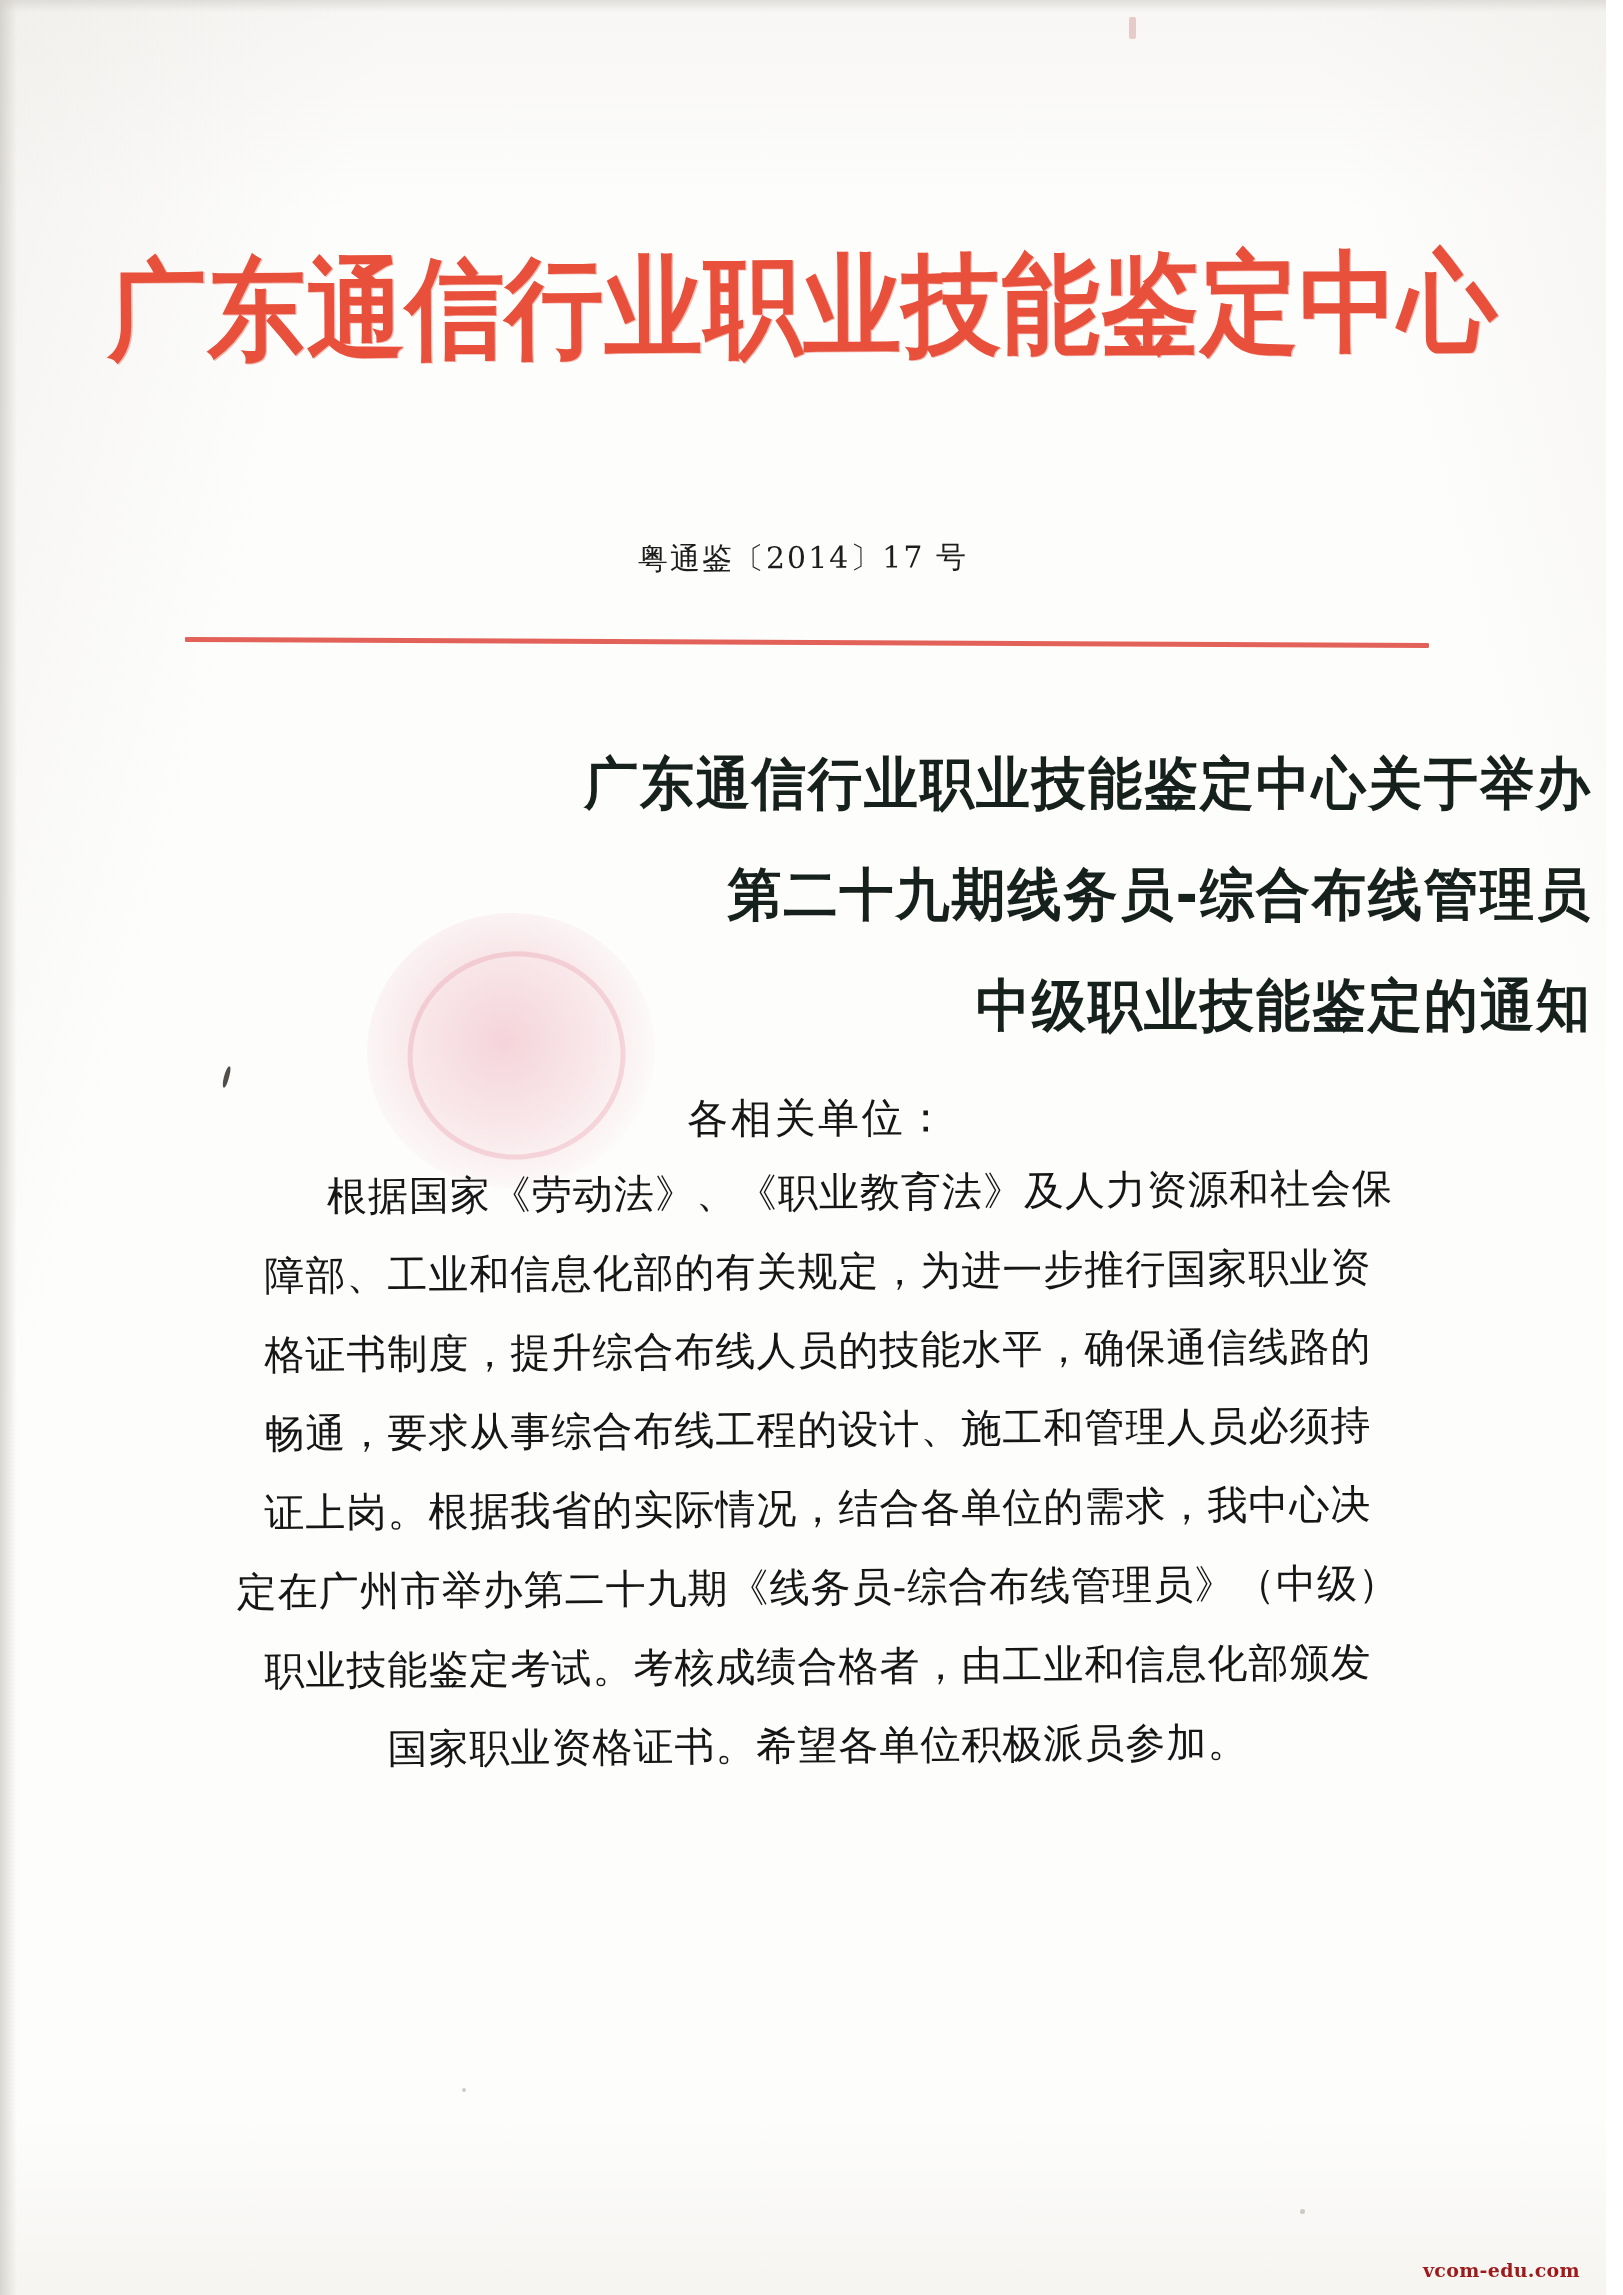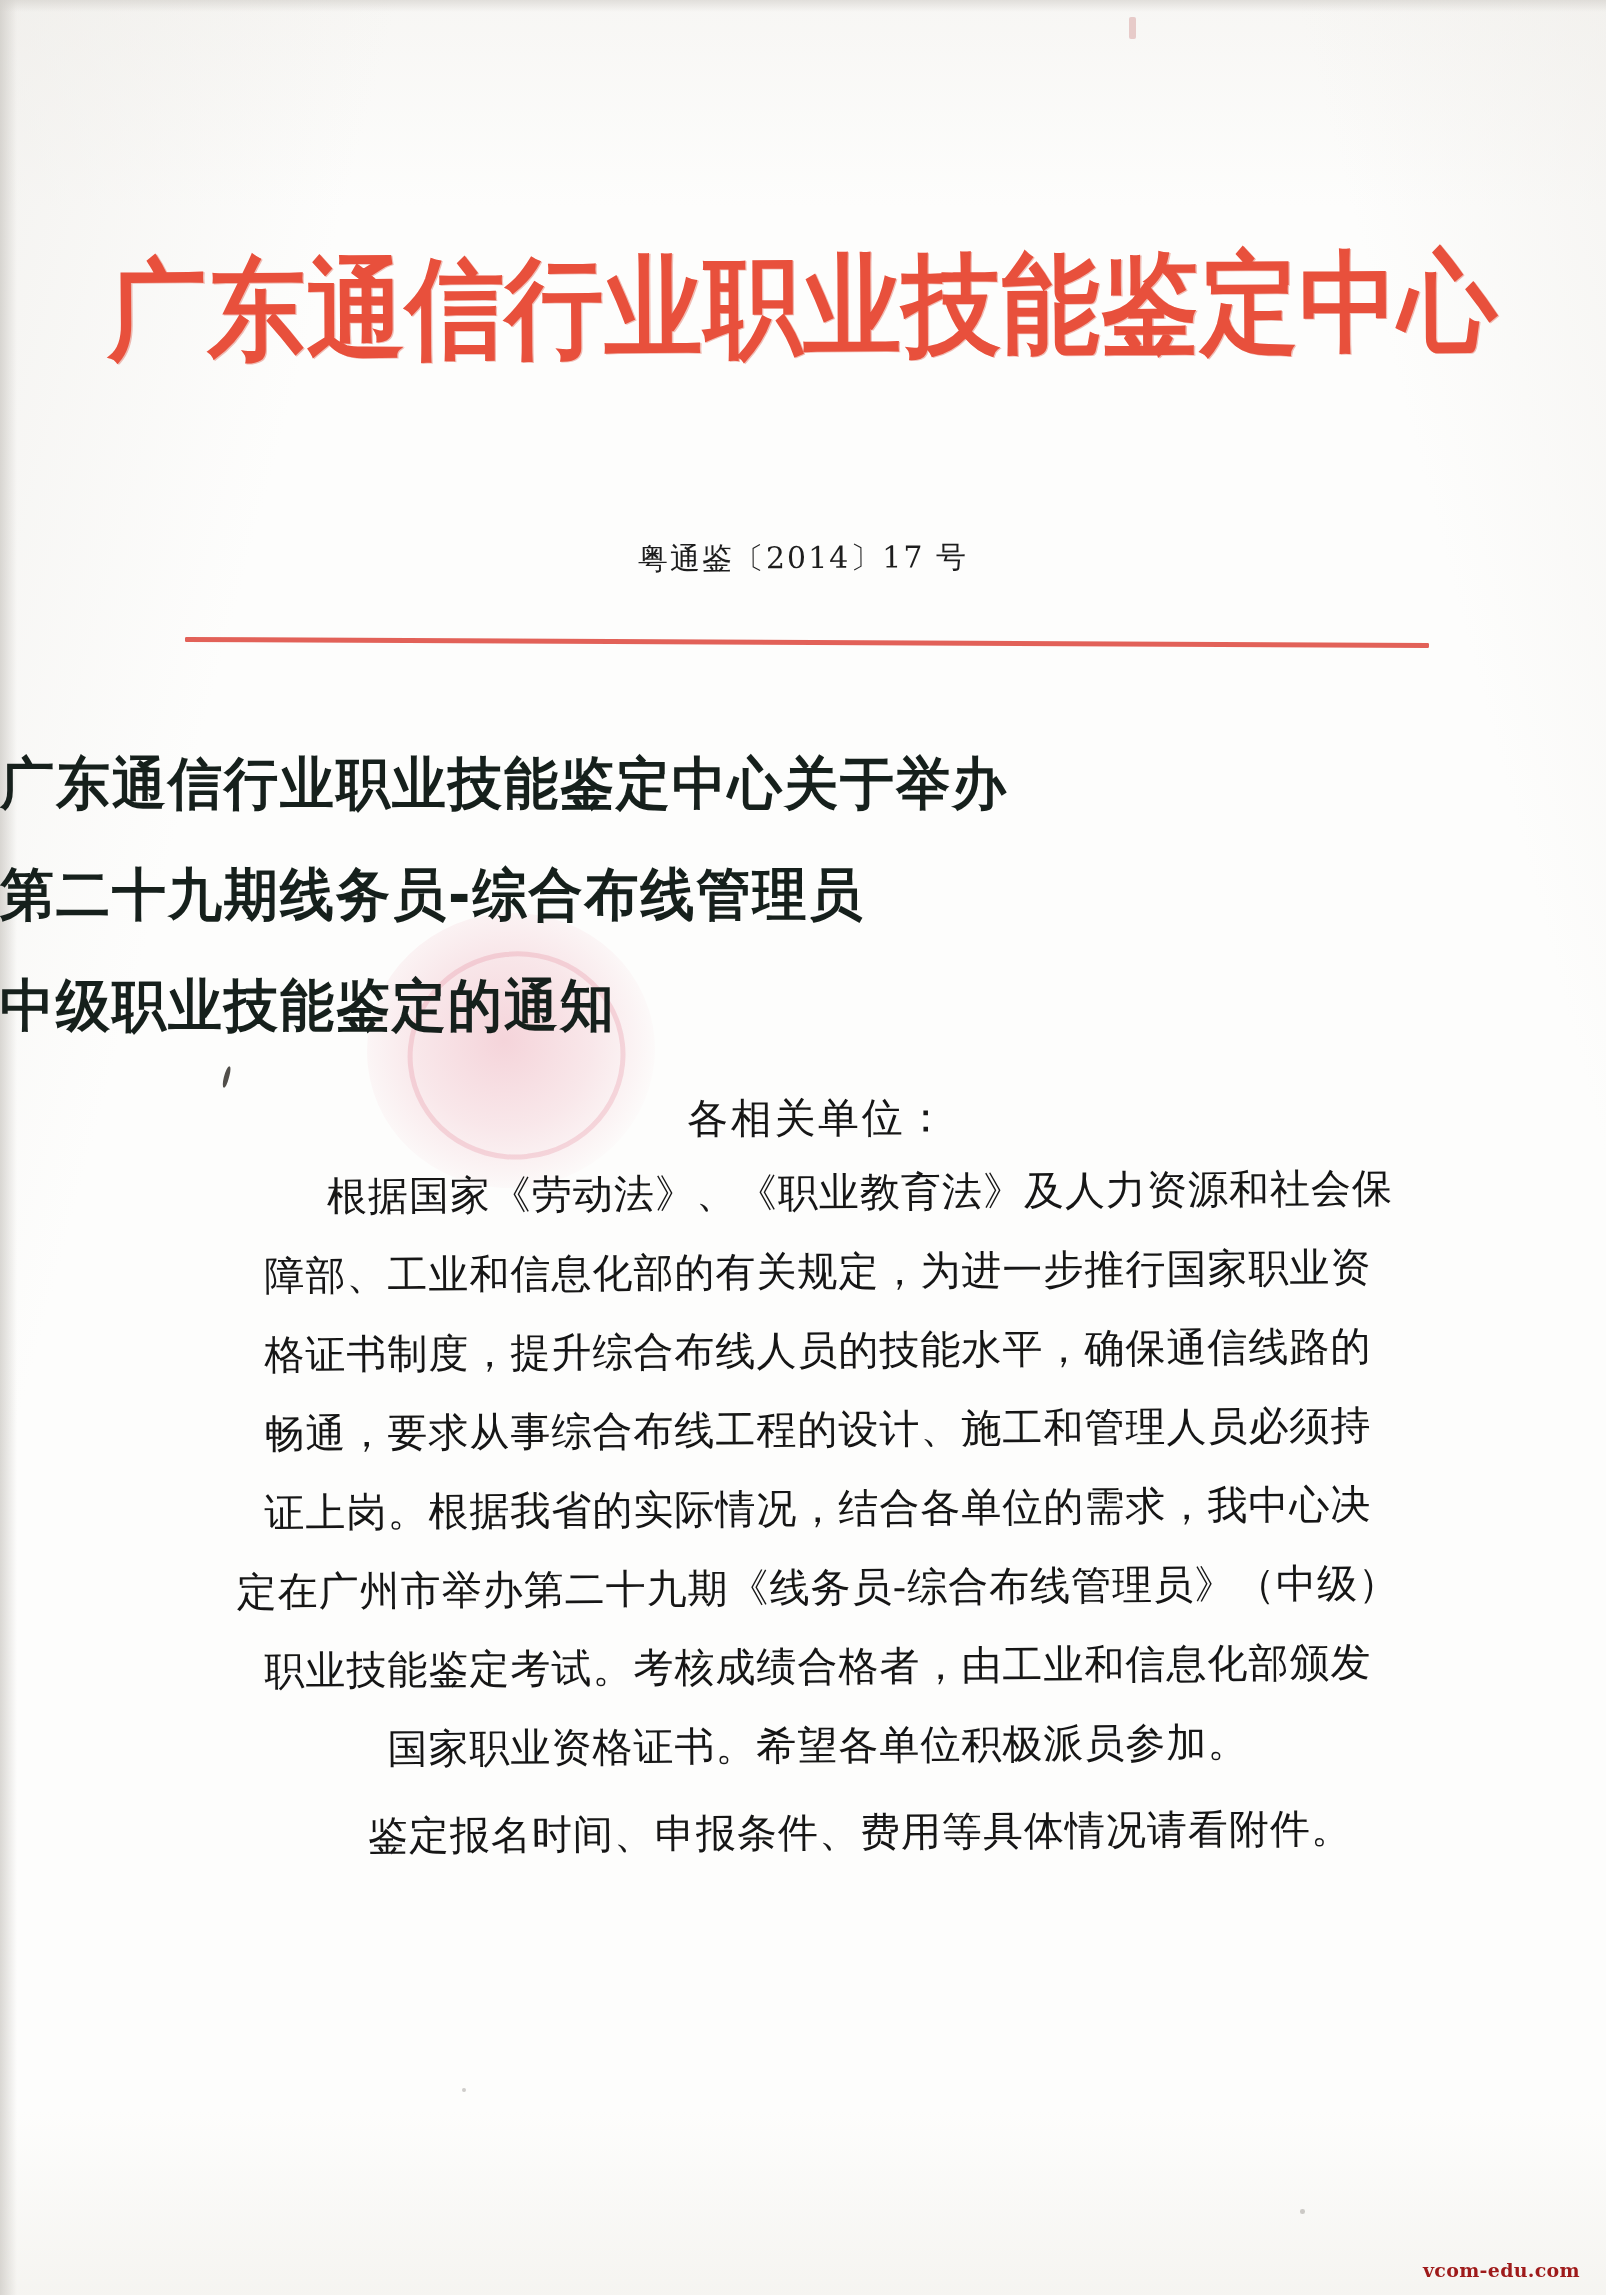--- a/index.html
+++ b/index.html
@@ -111,21 +111,21 @@
     border-radius: 50%;
     border: 5.9px solid rgba(224,110,134,0.22);
   }
 
   
   .title-block {
     position: absolute;
     left: 0;
     right: 14px;
     top: 728px;
-    text-align: left;
+    text-align: right;
   }
   .title-line {
     font-family: "DejaVu Sans", sans-serif;
     font-weight: 700;
     font-size: 54px;
     line-height: 111px;
     color: #16201c;
     letter-spacing: 2px;
     white-space: nowrap;
     transform: scaleY(1.05);
@@ -235,21 +235,18 @@
       <div class="body-line">格证书制度，提升综合布线人员的技能水平，确保通信线路的</div>
       <div class="body-line">畅通，要求从事综合布线工程的设计、施工和管理人员必须持</div>
       <div class="body-line">证上岗。根据我省的实际情况，结合各单位的需求，我中心决</div>
       <div class="body-line">定在广州市举办第二十九期《线务员-综合布线管理员》（中级）</div>
       <div class="body-line">职业技能鉴定考试。考核成绩合格者，由工业和信息化部颁发</div>
       <div class="body-line">国家职业资格证书。希望各单位积极派员参加。</div>
     </div>
 
     <div class="para-gap"></div>
 
-    <div>
-      <div class="body-line indent">鉴定报名时间、申报条件、费用等具体情况请看附件。</div>
-    </div>
   </div>
 
   <div class="watermark">vcom-edu.com</div>
 
 </div>
 
 
 </body></html>

